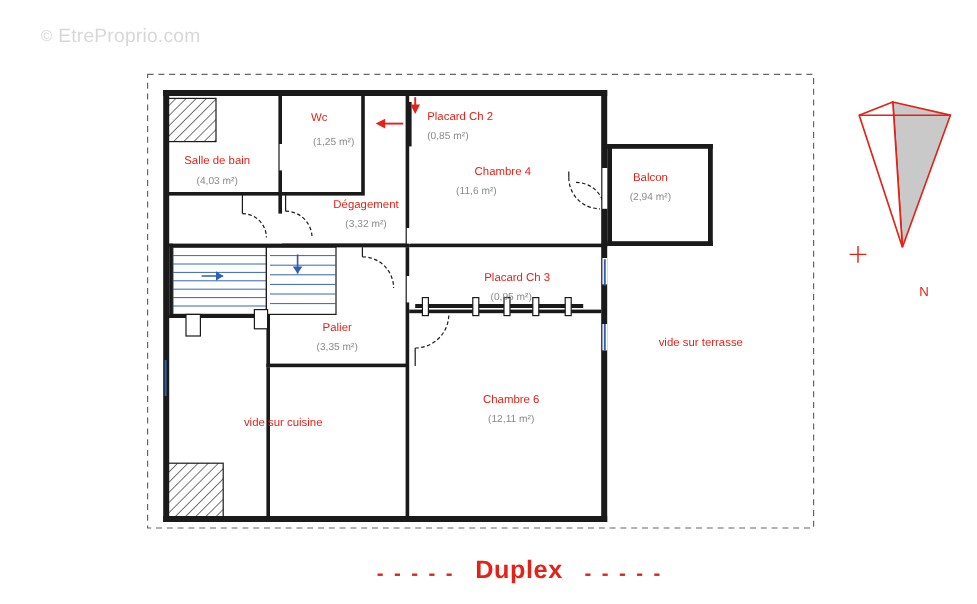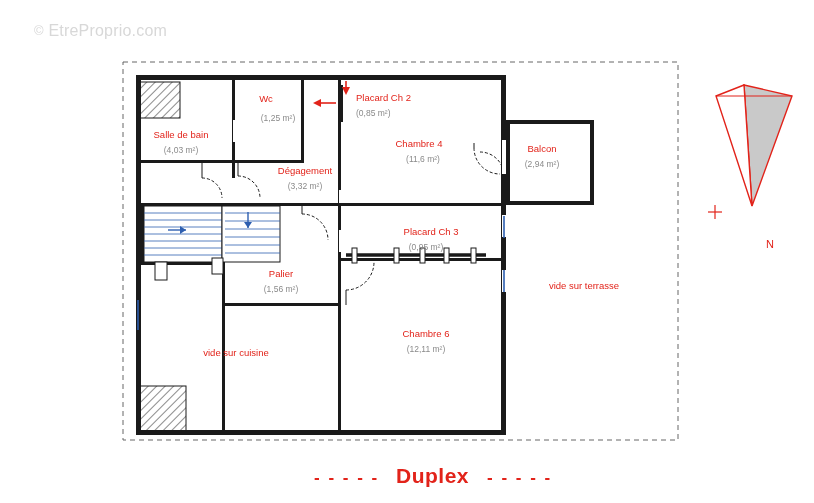--- a/index.html
+++ b/index.html
@@ -235,33 +235,33 @@
   <div class="lbl center" style="left:250px; top:93px;">Wc</div>
   <div class="lbl area center" style="left:250px; top:113px;padding-left:24px;">(1,25 m²)</div>
 
   <div class="lbl" style="left:340px; top:92px;">Placard Ch 2</div>
   <div class="lbl area" style="left:340px; top:108px;">(0,85 m²)</div>
 
   <div class="lbl center" style="left:165px; top:129px;">Salle de bain</div>
   <div class="lbl area center" style="left:165px; top:145px;">(4,03 m²)</div>
 
   <div class="lbl center" style="left:403px; top:138px;">Chambre 4</div>
-  <div class="lbl area center" style="left:407px; top:154px;">(11,6 m²)</div>
+  <div class="lbl area center" style="left:381px; top:154px;">(11,6 m²)</div>
 
   <div class="lbl center" style="left:526px; top:143px;">Balcon</div>
   <div class="lbl area center" style="left:526px; top:159px;">(2,94 m²)</div>
 
   <div class="lbl center" style="left:289px; top:165px;">Dégagement</div>
   <div class="lbl area center" style="left:289px; top:181px;">(3,32 m²)</div>
 
   <div class="lbl center" style="left:415px; top:226px;">Placard Ch 3</div>
   <div class="lbl area center" style="left:410px; top:242px;">(0,95 m²)</div>
 
   <div class="lbl center" style="left:265px; top:268px;">Palier</div>
-  <div class="lbl area center" style="left:265px; top:284px;">(1,56 m²)</div>
+  <div class="lbl area center" style="left:265px; top:284px;">(3,35 m²)</div>
 
   <div class="lbl center" style="left:568px; top:280px;">vide sur terrasse</div>
 
   <div class="lbl center" style="left:410px; top:328px;">Chambre 6</div>
   <div class="lbl area center" style="left:410px; top:344px;">(12,11 m²)</div>
 
   <div class="lbl center" style="left:220px; top:347px;">vide sur cuisine</div>
 
   <div class="compass-label" style="left:750px; top:238px;">N</div>
 

